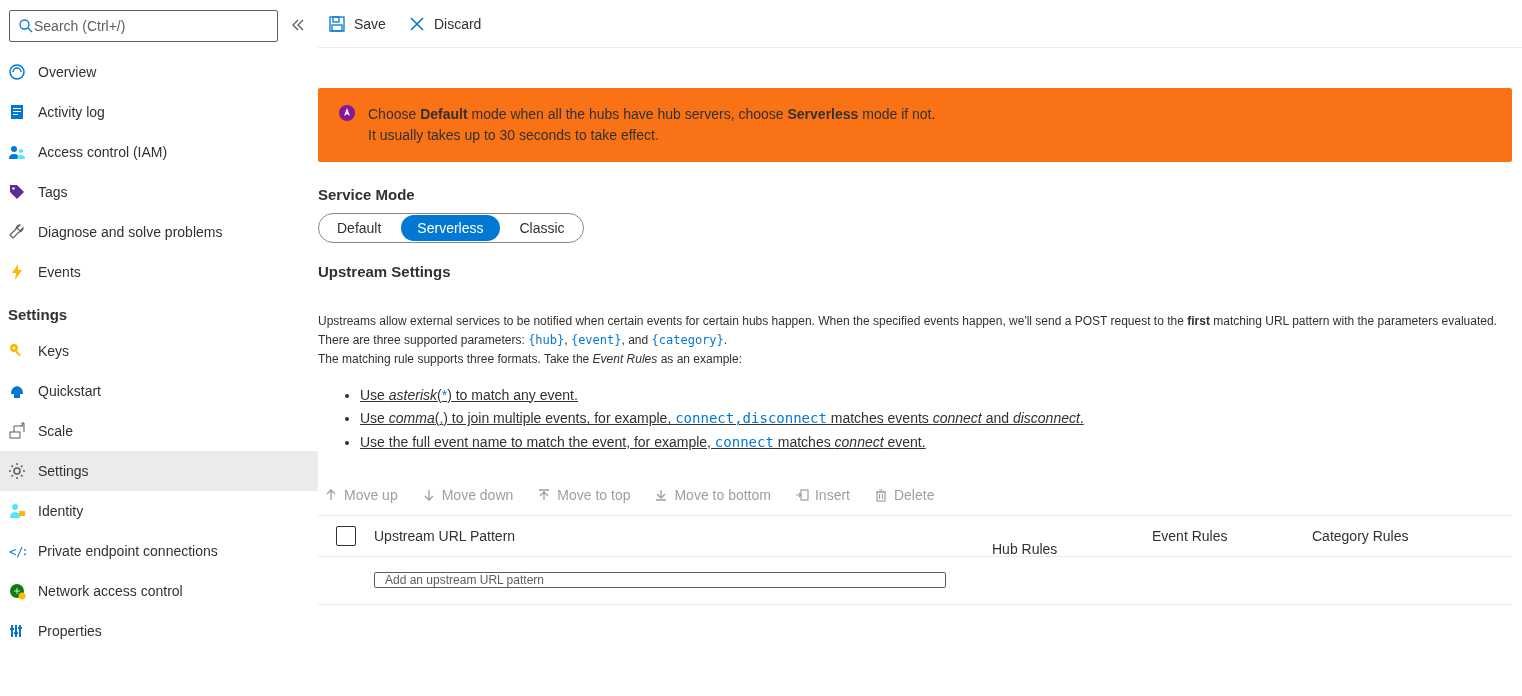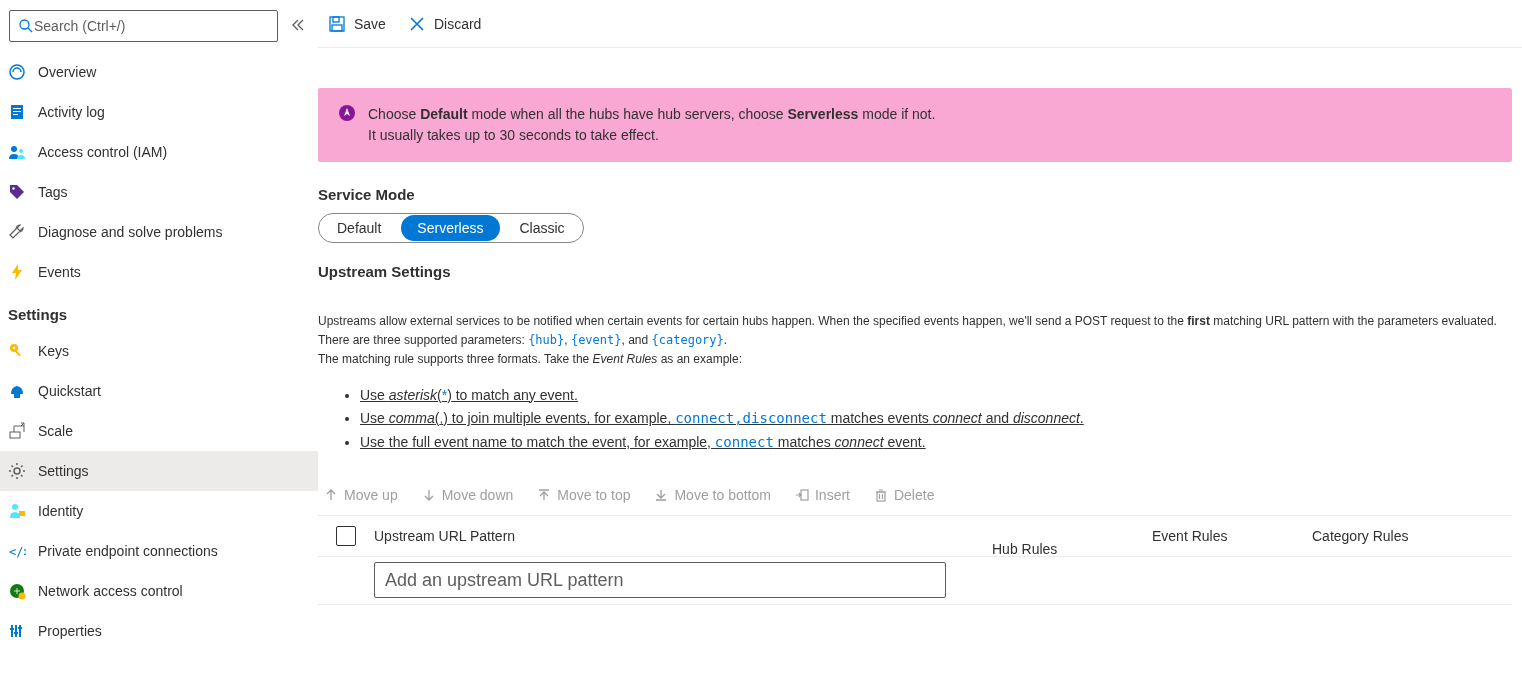--- a/index.html
+++ b/index.html
@@ -37,21 +37,21 @@
 
   
   .main { flex: 1; display: flex; flex-direction: column; }
   .topbar { height: 48px; display: flex; align-items: center; padding: 0 10px; gap: 22px; border-bottom: 1px solid #edebe9; }
   .topbtn { display: flex; align-items: center; gap: 8px; cursor: pointer; color: #323130; }
   .topbtn svg { stroke: #0078d4; fill: none; }
 
   
   .content { padding: 40px 0 0 0; }
   .info-box {
-    background: #f9a8d4; border-radius: 2px; padding: 16px 20px;
+    background: #f97316; border-radius: 2px; padding: 16px 20px;
     display: flex; gap: 12px; margin: 0 10px 24px 0;
   }
   .info-icon { width: 18px; height: 18px; flex-shrink: 0; }
   .info-text { font-size: 14px; color: #323130; line-height: 1.5; }
   .info-text b { font-weight: 600; }
 
   .section-title { font-weight: 600; font-size: 15px; margin: 0 0 10px 0; }
 
   .pill-group {
     display: inline-flex; border: 1px solid #8a8886; border-radius: 16px;
@@ -86,22 +86,22 @@
   .th-hub   { width: 160px; margin-top: 26px; }
   .th-event { width: 160px; }
   .th-cat   { width: 200px; }
 
   .tbl-row {
     display: flex; align-items: center; height: 48px; padding-left: 18px;
     border-bottom: 1px solid #edebe9;
   }
   .tbl-row .cell-check { width: 38px; }
   .url-input {
-    flex: 1; max-width: 572px; height: 36px; border: 1px solid #605e5c;
-    border-radius: 2px; padding: 0 10px; font-size: 18px; outline: none;
+    flex: 1; max-width: 572px; height: 16px; border: 1px solid #605e5c;
+    border-radius: 2px; padding: 0 10px; font-size: 12px; outline: none;
   }
   .url-input::placeholder { color: #605e5c; }
 </style>
 </head>
 <body>
 
 <div class="sidebar">
   <div class="search-row">
     <div class="search-box">
       <svg width="16" height="16" viewBox="0 0 16 16">

